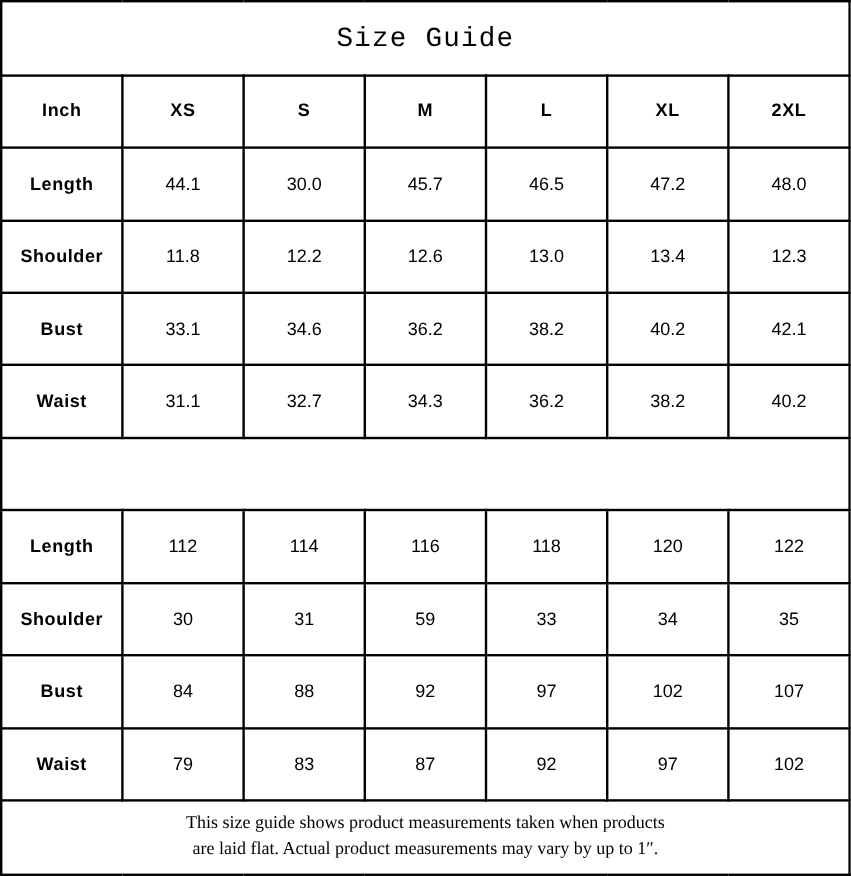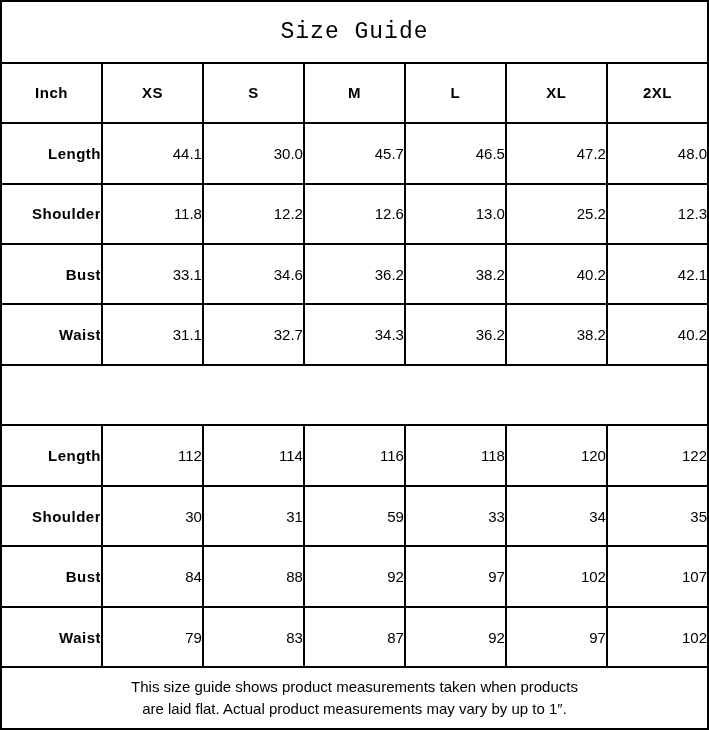--- a/index.html
+++ b/index.html
@@ -33,39 +33,38 @@
     font-family: "Liberation Mono", "DejaVu Sans Mono", monospace;
     font-size: 23px;
     font-weight: 400;
     letter-spacing: 1px;
   }
   tr.data-row td {
     height: 52px;
     font-family: "Liberation Sans", "DejaVu Sans", sans-serif;
     font-size: 15px;
     font-weight: 400;
-    text-align: right;
   }
   tr.data-row td.lbl,
   tr.header-row td {
     font-weight: 700;
     letter-spacing: 0.5px;
     border-radius: 23px;
   }
   tr.header-row td {
     height: 52px;
     font-family: "Liberation Sans", "DejaVu Sans", sans-serif;
     font-size: 15px;
   }
   tr.spacer-row td {
     height: 52px;
   }
   tr.footer-row td {
     height: 53px;
-    font-family: Liberation Sans, sans-serif;
+    font-family: Liberation Serif, serif;
     font-size: 15px;
     font-weight: 400;
     line-height: 1.45;
     margin-top: 36px;
   }
 </style>
 </head>
 <body>
 
 <div class="page">
@@ -104,21 +103,21 @@
       <td>47.2</td>
       <td>48.0</td>
     </tr>
 
     <tr class="data-row">
       <td class="lbl">Shoulder</td>
       <td>11.8</td>
       <td>12.2</td>
       <td>12.6</td>
       <td>13.0</td>
-      <td>25.2</td>
+      <td>13.4</td>
       <td>12.3</td>
     </tr>
 
     <tr class="data-row">
       <td class="lbl">Bust</td>
       <td>33.1</td>
       <td>34.6</td>
       <td>36.2</td>
       <td>38.2</td>
       <td>40.2</td>

